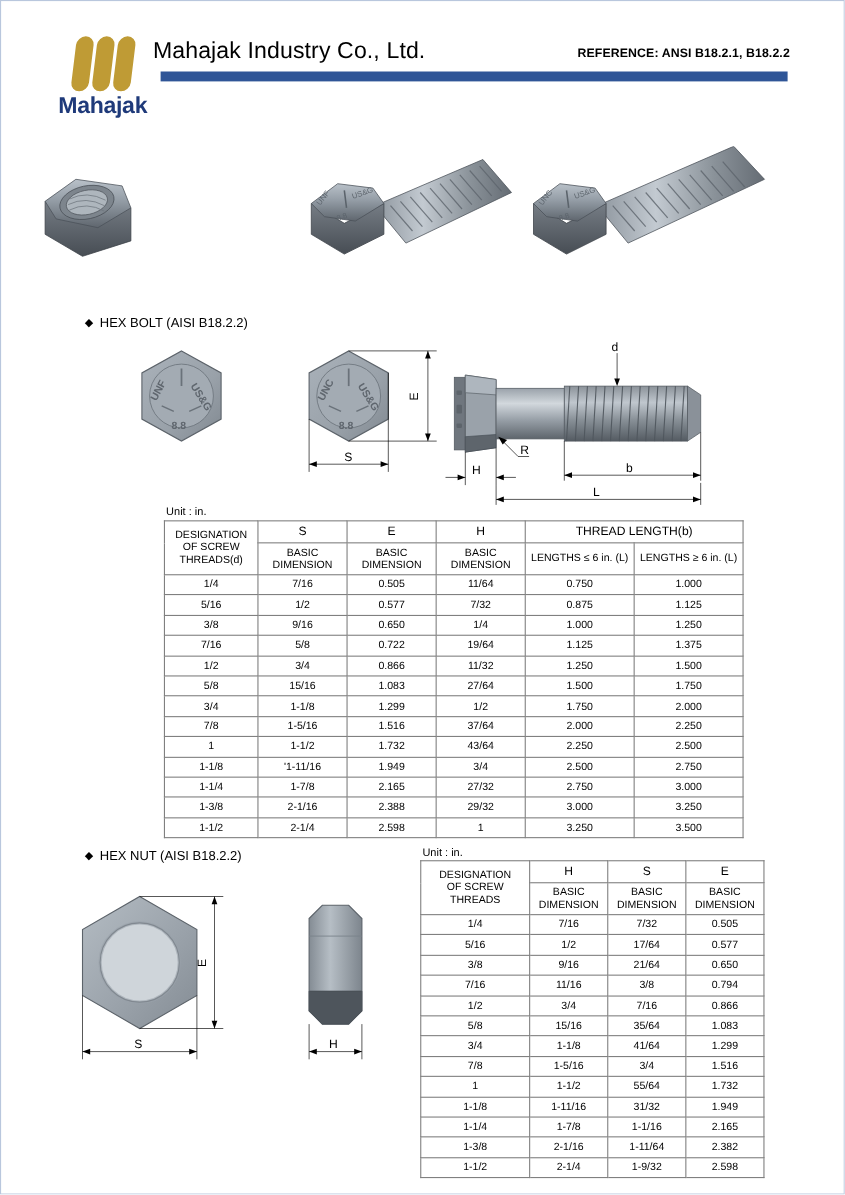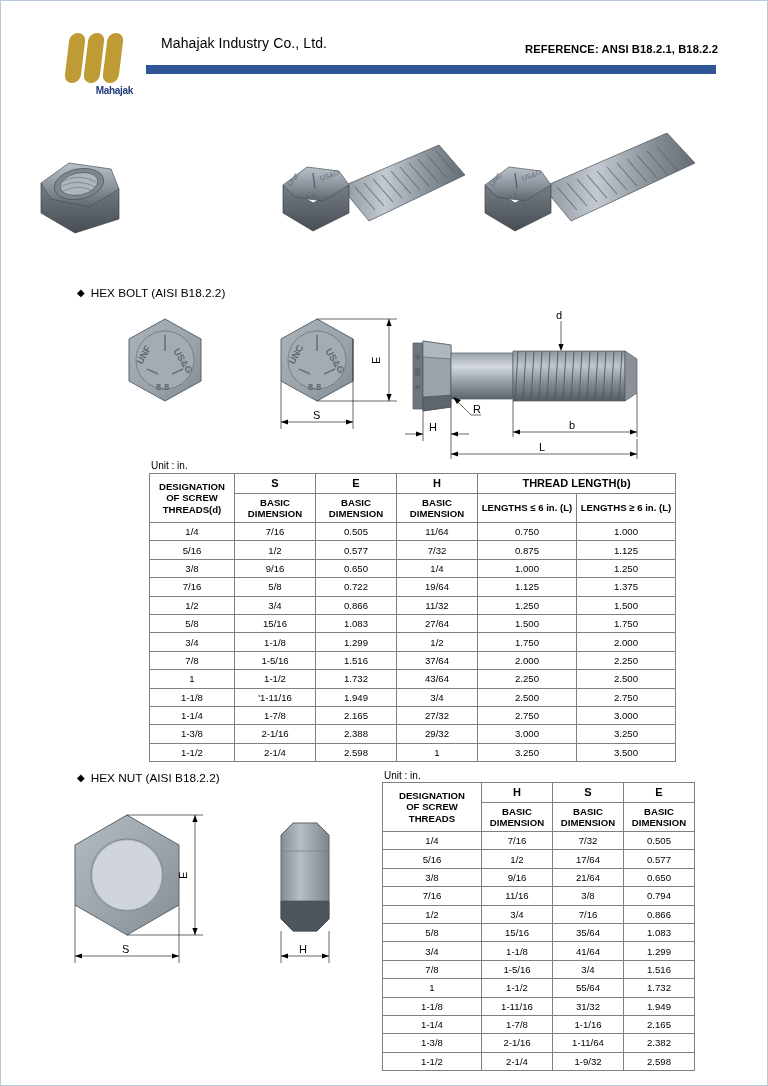--- a/index.html
+++ b/index.html
@@ -52,31 +52,31 @@
   }
   .logo-bar.b1 { left: 14px; }
   .logo-bar.b2 { left: 33px; }
   .logo-bar.b3 { left: 52px; }
   .logo-word {
     position: absolute;
     left: 0;
     top: 54px;
     width: 80px;
     text-align: right;
-    font-size: 10px;
+    font-size: 21px;
     font-weight: bold;
     color: #1f3a7a;
     letter-spacing: -0.3px;
   }
 
   .company-name {
     position: absolute;
-    left: 160px;
+    left: 138px;
     top: 34px;
-    font-size: 14px;
+    font-size: 21px;
     color: #000;
     letter-spacing: 0.1px;
   }
   .reference {
     position: absolute;
     left: 480px;
     top: 42px;
     font-size: 11.2px;
     font-weight: bold;
     color: #000;
@@ -153,21 +153,21 @@
     table-layout: fixed;
   }
   table.spec th, table.spec td {
     border: 1px solid #808080;
     text-align: center;
     vertical-align: middle;
     color: #000;
     padding: 0;
   }
   table.spec th {
-    font-weight: bold;
+    font-weight: normal;
   }
 
   
   #bolt-table {
     left: 148px;
     top: 472px;
     width: 527px;
     font-size: 9.6px;
   }
   #bolt-table th.desig { width: 84px; line-height: 11.5px; }

